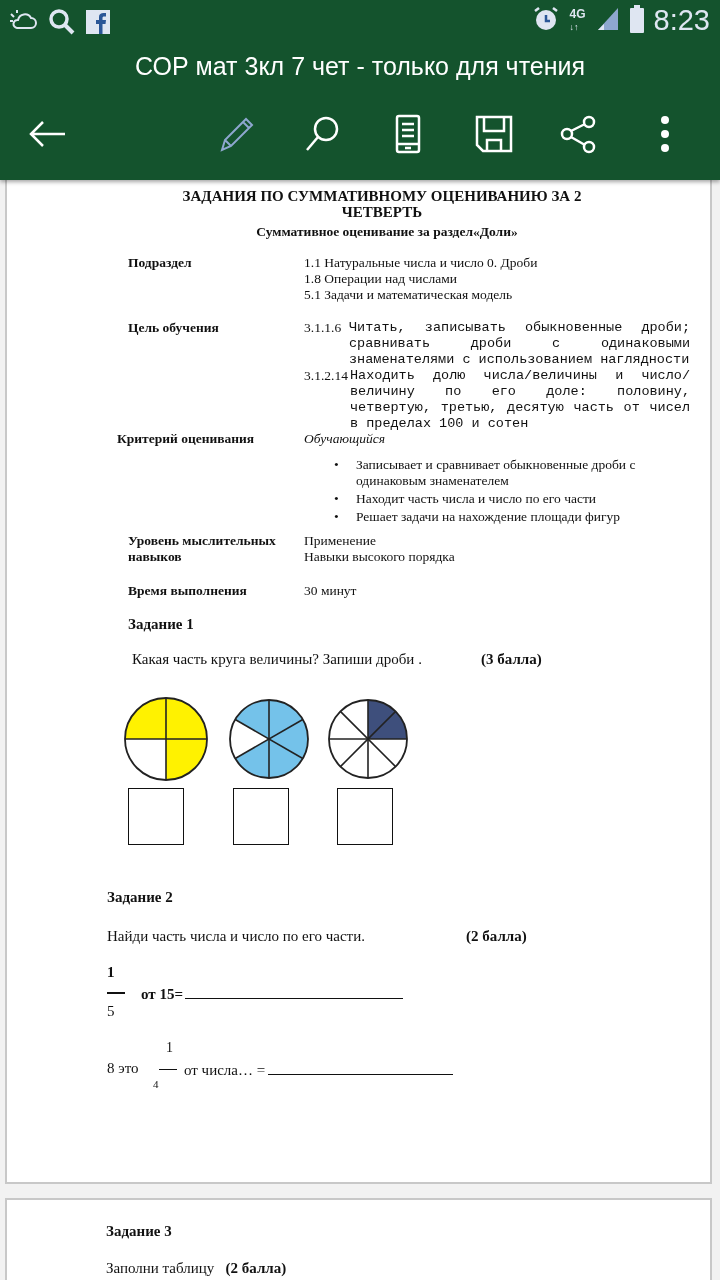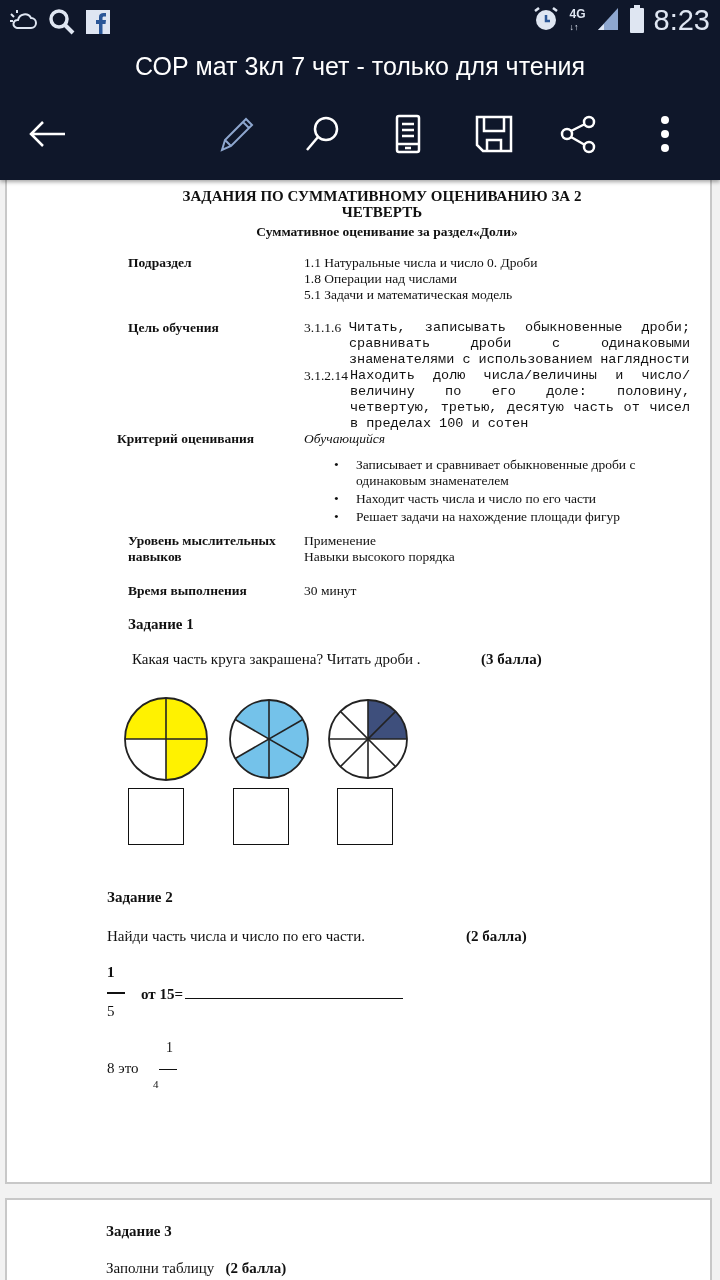--- a/index.html
+++ b/index.html
@@ -2,21 +2,21 @@
 <html><head>
   <meta charset="utf-8">
   <style>
     html, body { margin:0; padding:0; }
     body {
       width:720px; height:1280px; overflow:hidden; position:relative;
       background:#f2f2f2; font-family:"Liberation Serif", serif; color:#111;
     }
     .appbar {
       position:absolute; left:0; top:0; width:720px; height:180px;
-      background:#0f172a; color:#fff; z-index:2;
+      background:#14532d; color:#fff; z-index:2;
       box-shadow:0 2px 4px rgba(0,0,0,0.35);
     }
     .statusbar { position:absolute; left:0; top:0; width:720px; height:46px; }
     .sb-left { position:absolute; left:8px; top:8px; display:flex; align-items:center; gap:10px; }
     .sb-right { position:absolute; right:10px; top:4px; display:flex; align-items:center; gap:10px; }
     .sb-time { font-family:"Liberation Sans", sans-serif; font-size:29px; color:#dfe6f2; }
     .net { font-family:"Liberation Sans", sans-serif; font-size:12px; color:#dfe6f2; font-weight:bold; line-height:12px; }
     .title {
       position:absolute; left:0; top:52px; width:720px; text-align:center;
       font-family:"Liberation Sans", sans-serif; font-size:25px; color:#fff;
@@ -172,21 +172,21 @@
   <div class="abs lbl" style="top:355px; left:121px;">
     <span>Уровень мыслительных</span><br><span>навыков</span>
   </div>
   <div class="abs" style="top:355px; left:297px;">Применение</div>
   <div class="abs" style="top:371px; left:297px;">Навыки высокого порядка</div>
 
   <div class="abs lbl" style="top:405px; left:121px;">Время выполнения</div>
   <div class="abs" style="top:405px; left:297px;">30 минут</div>
 
   <div class="abs bold" style="top:438px; left:121px; font-size:15px;">Задание 1</div>
-  <div class="abs" style="top:473px; left:125px; font-size:15px;">Какая часть круга закрашена? Читать дроби .</div>
+  <div class="abs" style="top:473px; left:125px; font-size:15px;">Какая часть круга величины? Запиши дроби .</div>
   <div class="abs bold" style="top:473px; left:474px; font-size:15px;">(3 балла)</div>
 
   <svg class="abs" style="top:518px; left:114px;" width="290" height="86" viewBox="0 0 290 86">
 
     <g transform="translate(45,43)">
       <circle r="41" fill="#fff200"></circle>
       <path d="M0 0 L0 41 A41 41 0 0 1 -41 0 Z" fill="#fff"></path>
       <circle r="41" fill="none" stroke="#222" stroke-width="1.8"></circle>
       <line x1="0" y1="-41" x2="0" y2="41" stroke="#222" stroke-width="1.6"></line>
       <line x1="-41" y1="0" x2="41" y2="0" stroke="#222" stroke-width="1.6"></line>
@@ -224,20 +224,23 @@
   <div class="fr-bar" style="top:814px; left:100px; width:18px; height:1.5px;"></div>
   <div class="abs" style="top:825px; left:100px; font-size:15px;">5</div>
   <div class="abs bold" style="top:806px; left:134px; font-size:15px;">
     <span>от  15=</span><span class="uline" style="width:218px; margin-left:2px;"></span>
   </div>
 
   <div class="abs" style="top:882px; left:100px; font-size:15px;">8  это</div>
   <div class="abs" style="top:862px; left:159px; font-size:14px;">1</div>
   <div class="fr-bar" style="top:891px; left:152px; width:18px;"></div>
   <div class="abs" style="top:898px; left:146px; font-size:11px;">4</div>
+  <div class="abs" style="top:882px; left:177px; font-size:15px;">
+    <span>от числа… =</span><span class="uline" style="width:185px; margin-left:3px;"></span>
+  </div>
 </div>
 
 <div class="page page2">
   <div class="abs bold" style="top:23px; left:99px; font-size:15px;">Задание 3</div>
   <div class="abs" style="top:60px; left:99px; font-size:15px;">
     <span>Заполни таблицу</span>&nbsp;&nbsp;&nbsp;<span class="bold">(2 балла)</span>
   </div>
 </div>
 
 </body></html>

